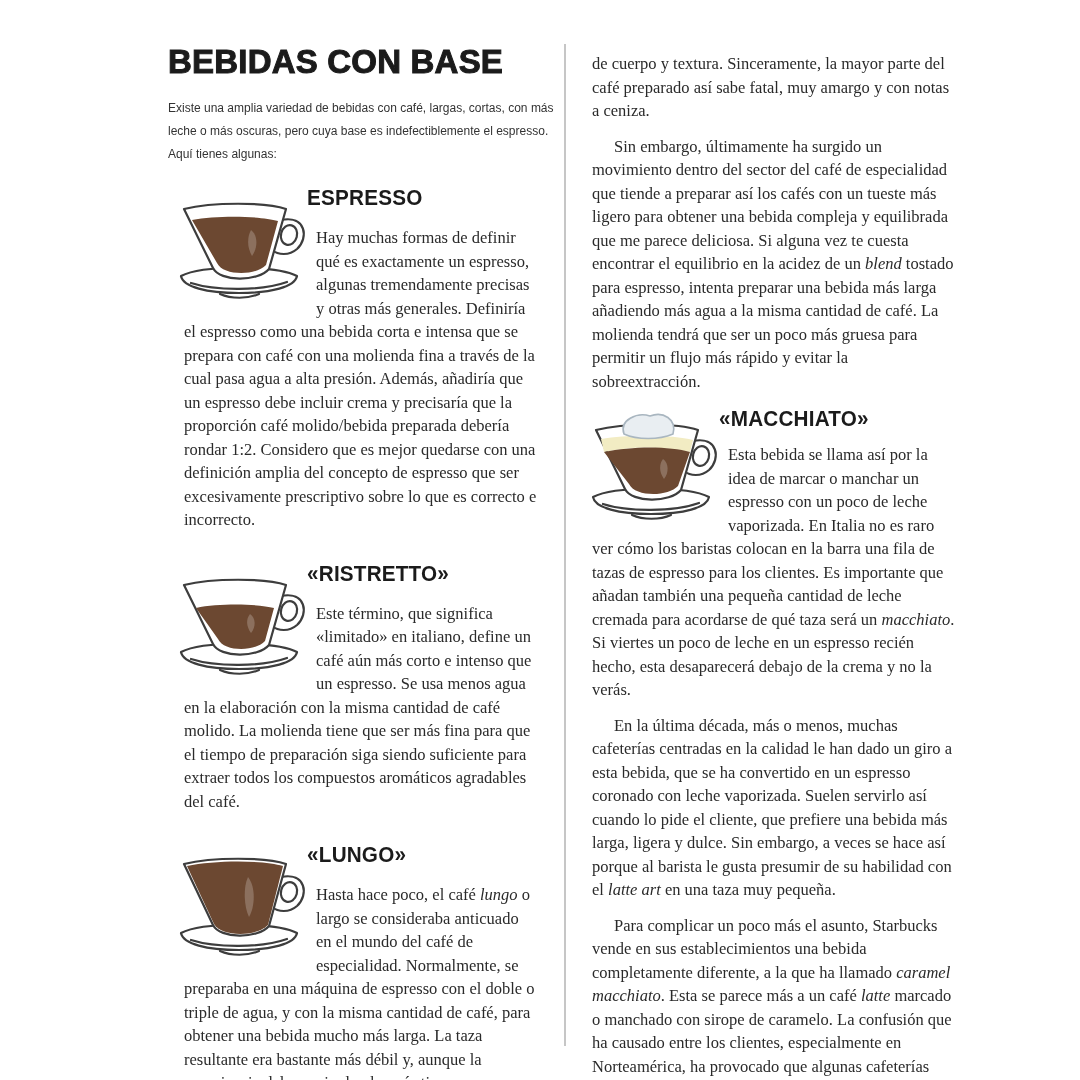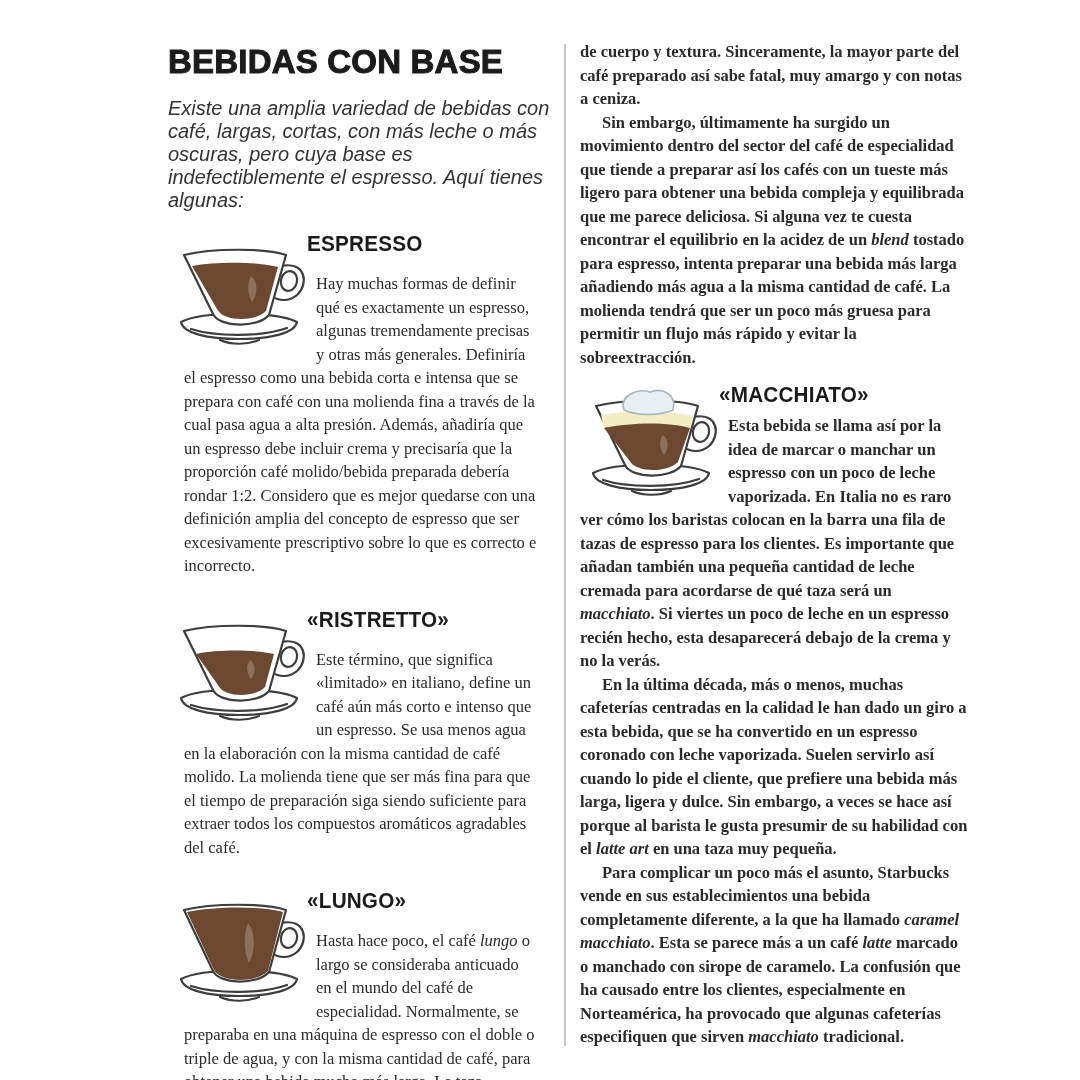--- a/index.html
+++ b/index.html
@@ -23,23 +23,22 @@
     font-size:33px;line-height:39px;
     color:var(--ink,#1b1b1b);
     -webkit-text-stroke:1px var(--ink,#1b1b1b);
     letter-spacing:.2px;
   }
   h1.title span{display:block;}
 
   .intro{
     margin:0 0 20px 0;
     font-family:"Liberation Sans",sans-serif;
-    font-size:20px;line-height:23px;
+    font-size:12px;line-height:23px;
     color:#333;
-    font-style:italic;
   }
 
   .drink{margin:0 0 14px 0;}
   .drink::after{content:"";display:block;clear:both;}
   .drink .cup{
     float:left;
     width:142px;height:118px;
     margin:2px 6px 2px 0;
   }
   h2.drink-heading{
@@ -51,21 +50,21 @@
     letter-spacing:.2px;
     transform:scaleX(.94);
     transform-origin:left center;
   }
   .body{
     font-family:"Liberation Serif",serif;
     font-size:16.5px;line-height:23.5px;
     color:var(--body-text,#2a2a2a);
     margin:16px;
   }
-  p.body{margin:0;font-weight:bold;}
+  p.body{margin:12px;}
   p.body.ind{text-indent:22px;}
 
   
   .stroke-line{fill:none;stroke:var(--outline,#3d3d3d);stroke-width:2.2;stroke-linecap:round;}
   .stroke-fillw{fill:#ffffff;stroke:var(--outline,#3d3d3d);stroke-width:2.2;stroke-linejoin:round;}
   .coffee{fill:var(--coffee-brown,#6c4831);}
   .cream{fill:var(--cream,#f2ecc3);}
   .foam{fill:var(--foam,#e9eef2);stroke:var(--foam-outline,#a9b6c0);stroke-width:1.6;}
   .hl{fill:#ffffff;opacity:.22;}
 </style>

